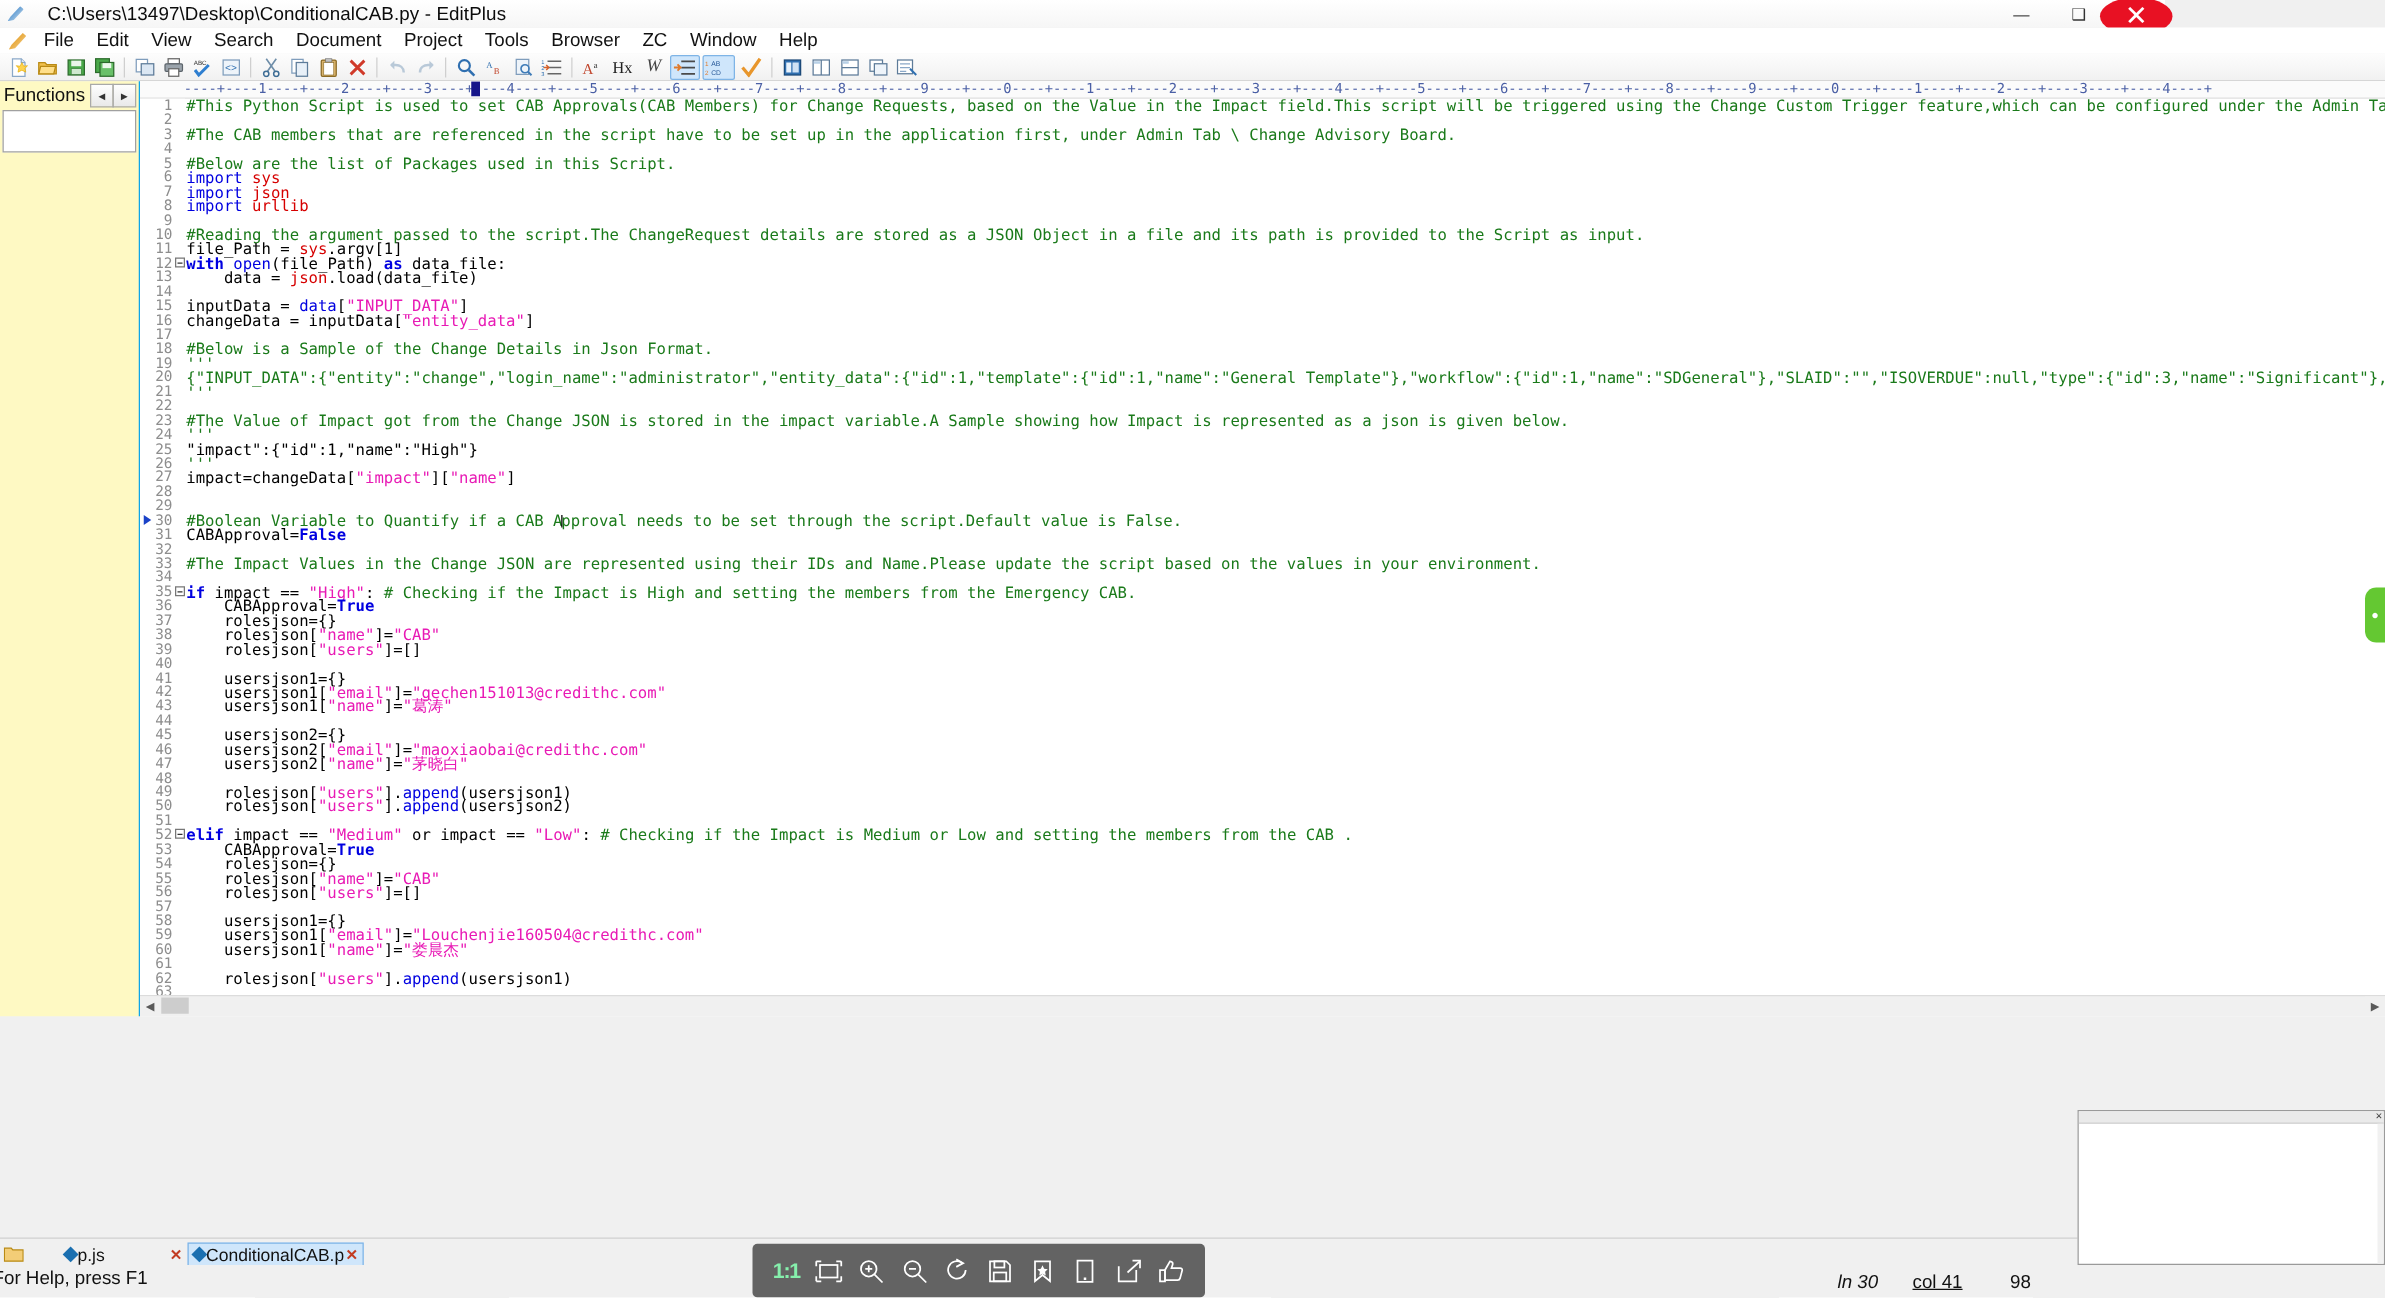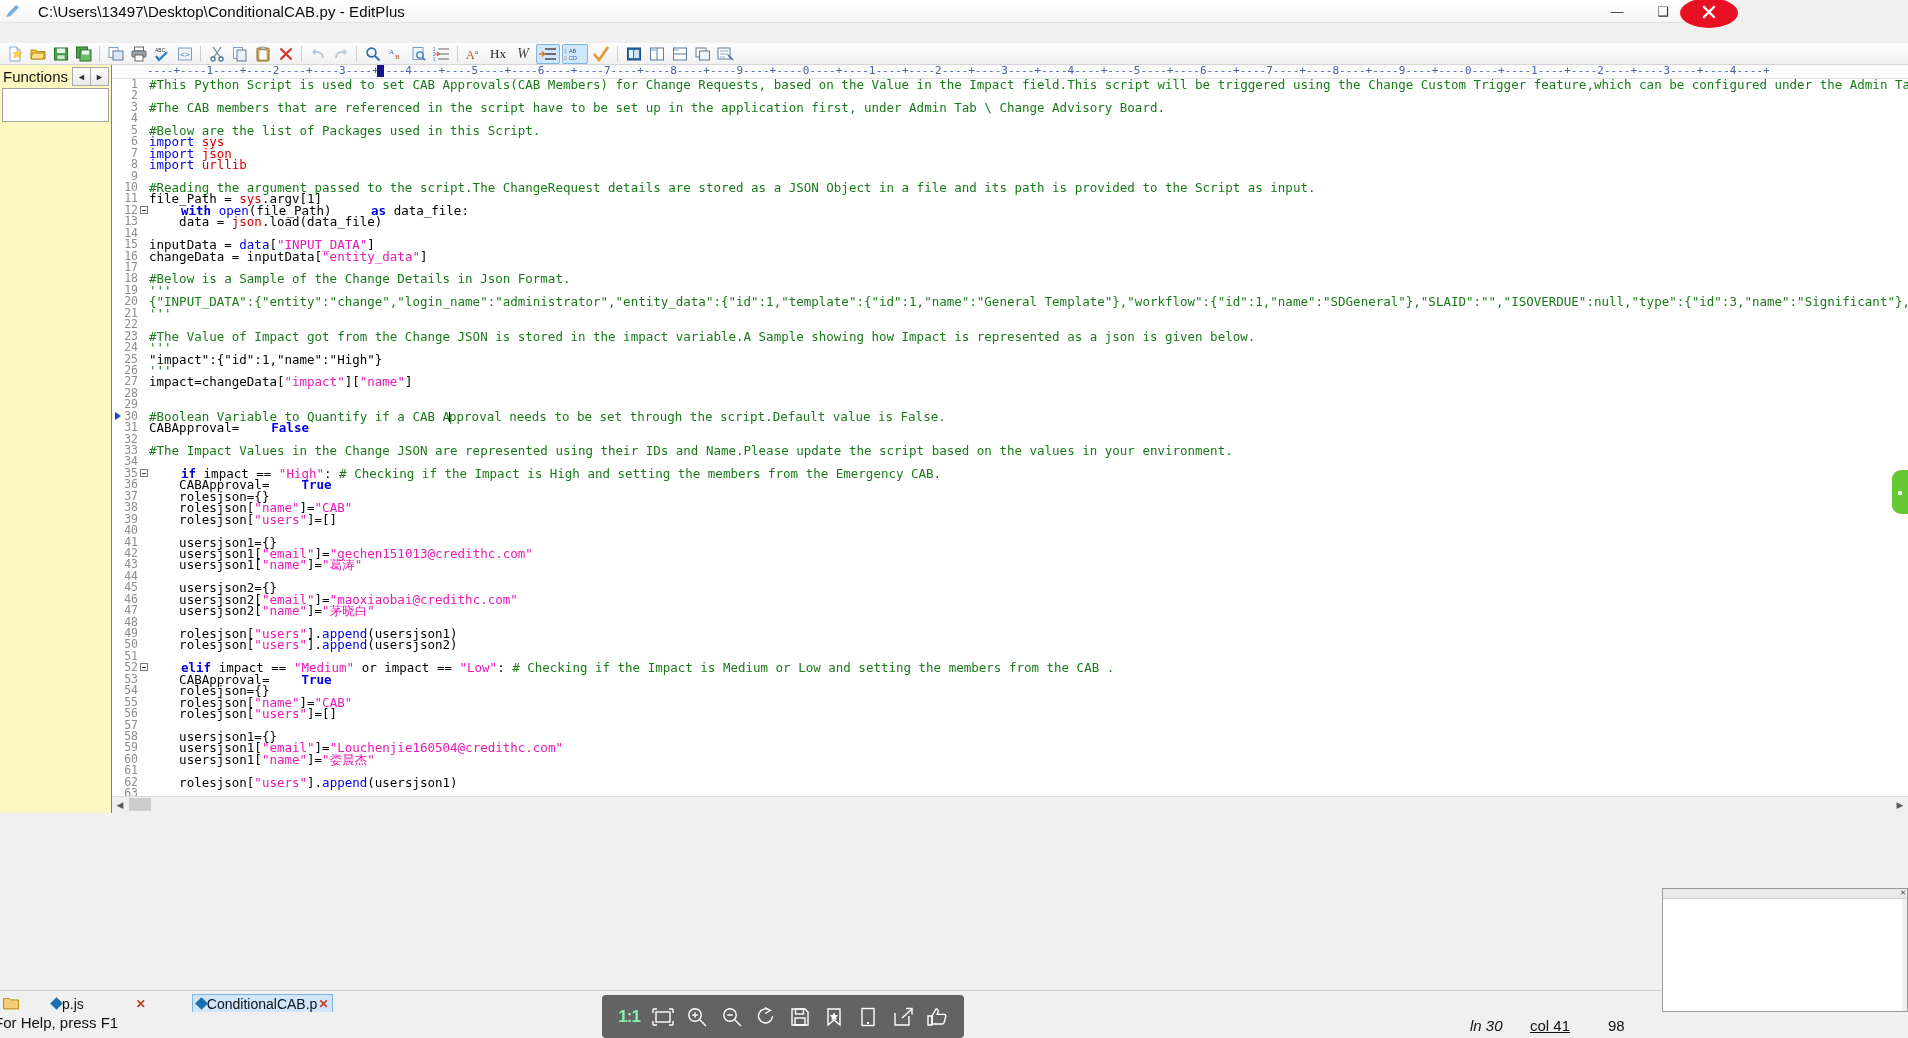--- a/index.html
+++ b/index.html
@@ -119,21 +119,21 @@
     font-family:"DejaVu Sans Mono",monospace;
     font-size:12.5px;line-height:11.45px;
     white-space:pre;overflow:hidden;
   }
   .ln-row{height:11.45px;position:relative;}
   .lnum{
     position:absolute;left:0;width:26px;text-align:right;color:#8d8d8d;font-size:11.5px;
   }
   .ltxt{position:absolute;left:37px;top:0;white-space:pre;color:#000;}
   .c-com{color:#1a7a1a;}
-  .c-kw{color:#0000e0;font-weight:bold;margin-left:32px;}
+  .c-kw{color:#0000e0;font-weight:bold;}
   .c-kw2{color:#0000e0;}
   .c-str{color:#e81ab5;}
   .c-mod{color:#d60000;}
   .caret{
     display:inline-block;width:1px;height:10px;background:#000;vertical-align:-1px;
     margin:0 -1px;
   }
   .arrow-mark{
     position:absolute;left:3px;top:1px;width:0;height:0;
     border-top:4px solid transparent;border-bottom:4px solid transparent;
@@ -176,21 +176,21 @@
     background:#f0f0f0;border-top:1px solid #cfcfcf;display:flex;align-items:flex-end;
   }
   .tab-folder{
     width:22px;height:20px;display:flex;align-items:center;justify-content:center;flex:none;
   }
   .tab{
     height:19px;display:flex;align-items:center;gap:1px;
     padding:0 4px;font-size:14px;color:#111;white-space:nowrap;box-sizing:border-box;
   }
   .tab.active{
-    background:#cfe6fb;border:1px solid #7eb4e6;margin-left:42px;
+    background:#cfe6fb;border:1px solid #7eb4e6;
   }
   .tab .dot{
     width:9px;height:9px;flex:none;
     background:#1a6fb0;transform:rotate(45deg);
   }
   .tab .x{color:#c23b22;font-size:12px;font-weight:bold;}
   .tab-name{max-width:118px;overflow:hidden;}
 
   
   .statusbar{
@@ -249,20 +249,36 @@
       </div>
     <div class="title-text">C:\Users\13497\Desktop\ConditionalCAB.py - EditPlus</div>
     <div class="win-buttons">
       <div class="win-btn">—</div>
       <div class="win-btn">❑</div>
       <div class="win-btn" style="width:46px;"></div>
       <div class="win-btn close">✕</div>
     </div>
   </div>
 
+  <div class="menubar">
+    <div class="menu-pencil">
+        <div class="body"></div>
+      </div>
+    <div class="menu-item">File</div>
+    <div class="menu-item">Edit</div>
+    <div class="menu-item">View</div>
+    <div class="menu-item">Search</div>
+    <div class="menu-item">Document</div>
+    <div class="menu-item">Project</div>
+    <div class="menu-item">Tools</div>
+    <div class="menu-item">Browser</div>
+    <div class="menu-item">ZC</div>
+    <div class="menu-item">Window</div>
+    <div class="menu-item">Help</div>
+  </div>
 
   <div class="toolbar">
 
     <div class="tb">
       <svg width="16" height="16" viewBox="0 0 16 16">
           <path d="M3 1h7l3 3v11H3z" fill="#fff" stroke="#8aa8c8"></path>
           <path d="M10 1v3h3" fill="#dde8f4" stroke="#8aa8c8"></path>
           <path d="M9 7l1.5-3 1.5 3 3-.5-2 2.2.6 3-3.1-1.5-3.1 1.5.6-3-2-2.2z" fill="#ffd34d" stroke="#e0a800" stroke-width=".5"></path>
         </svg>
     </div>

